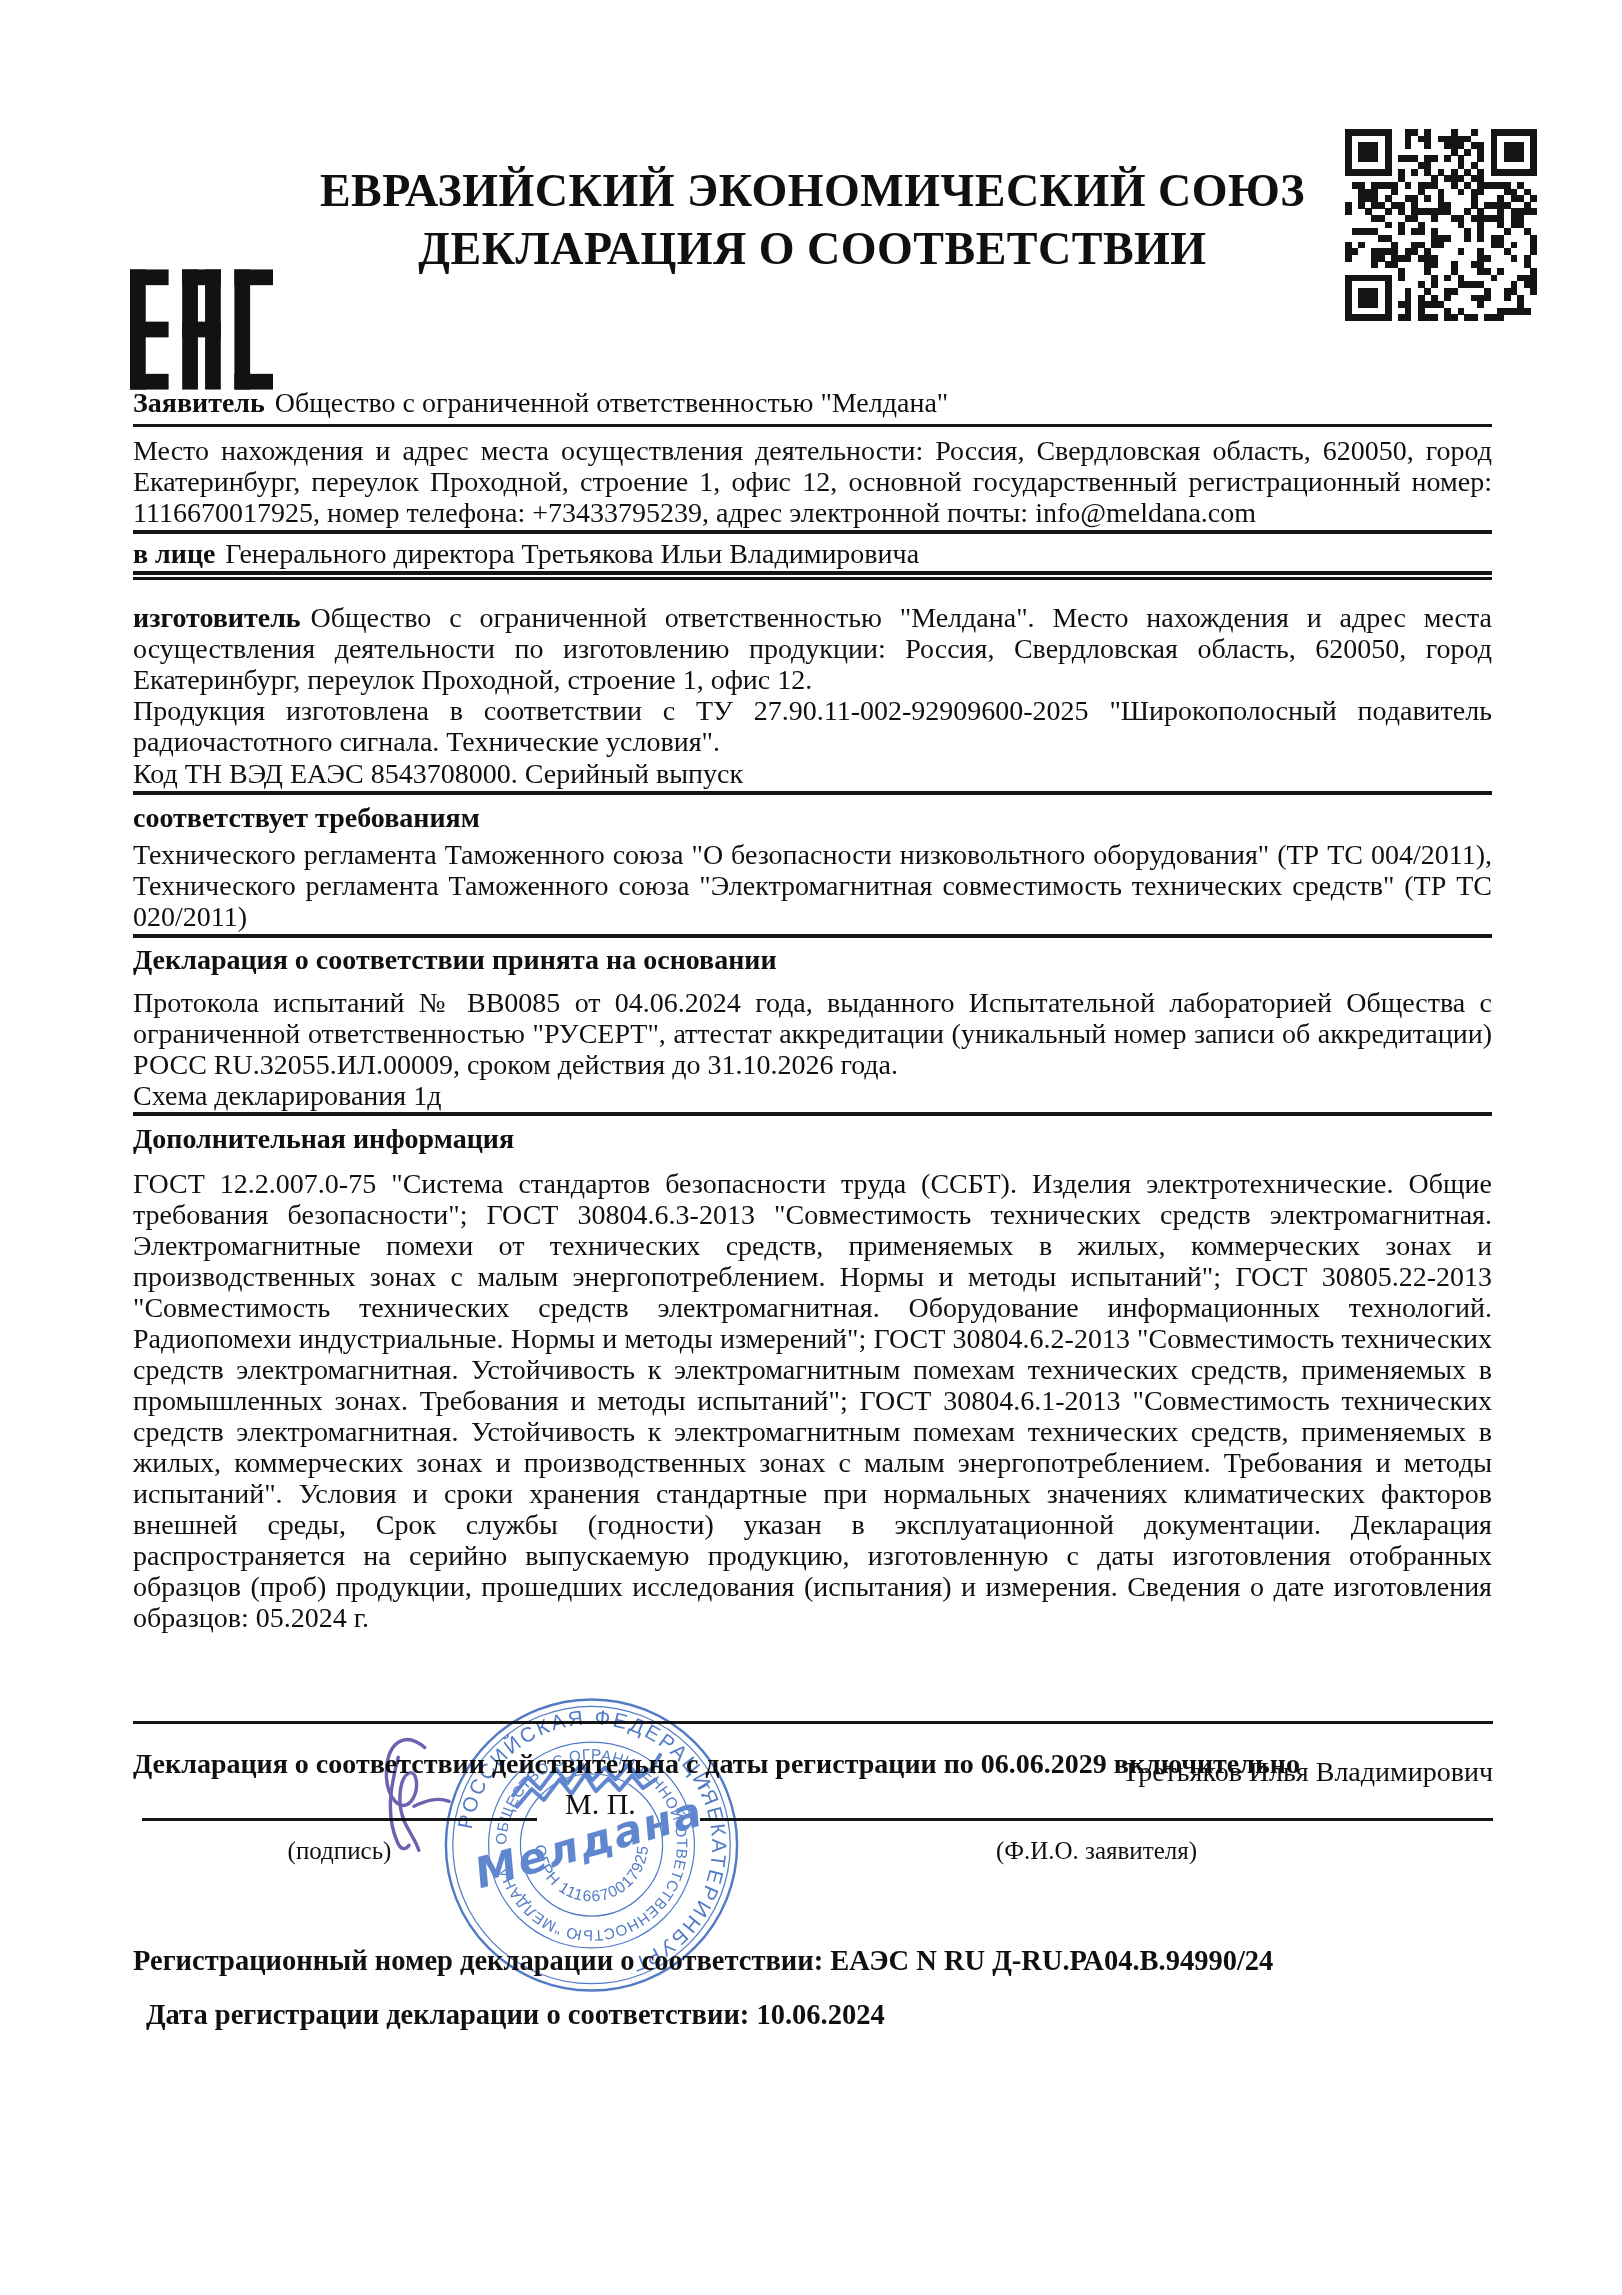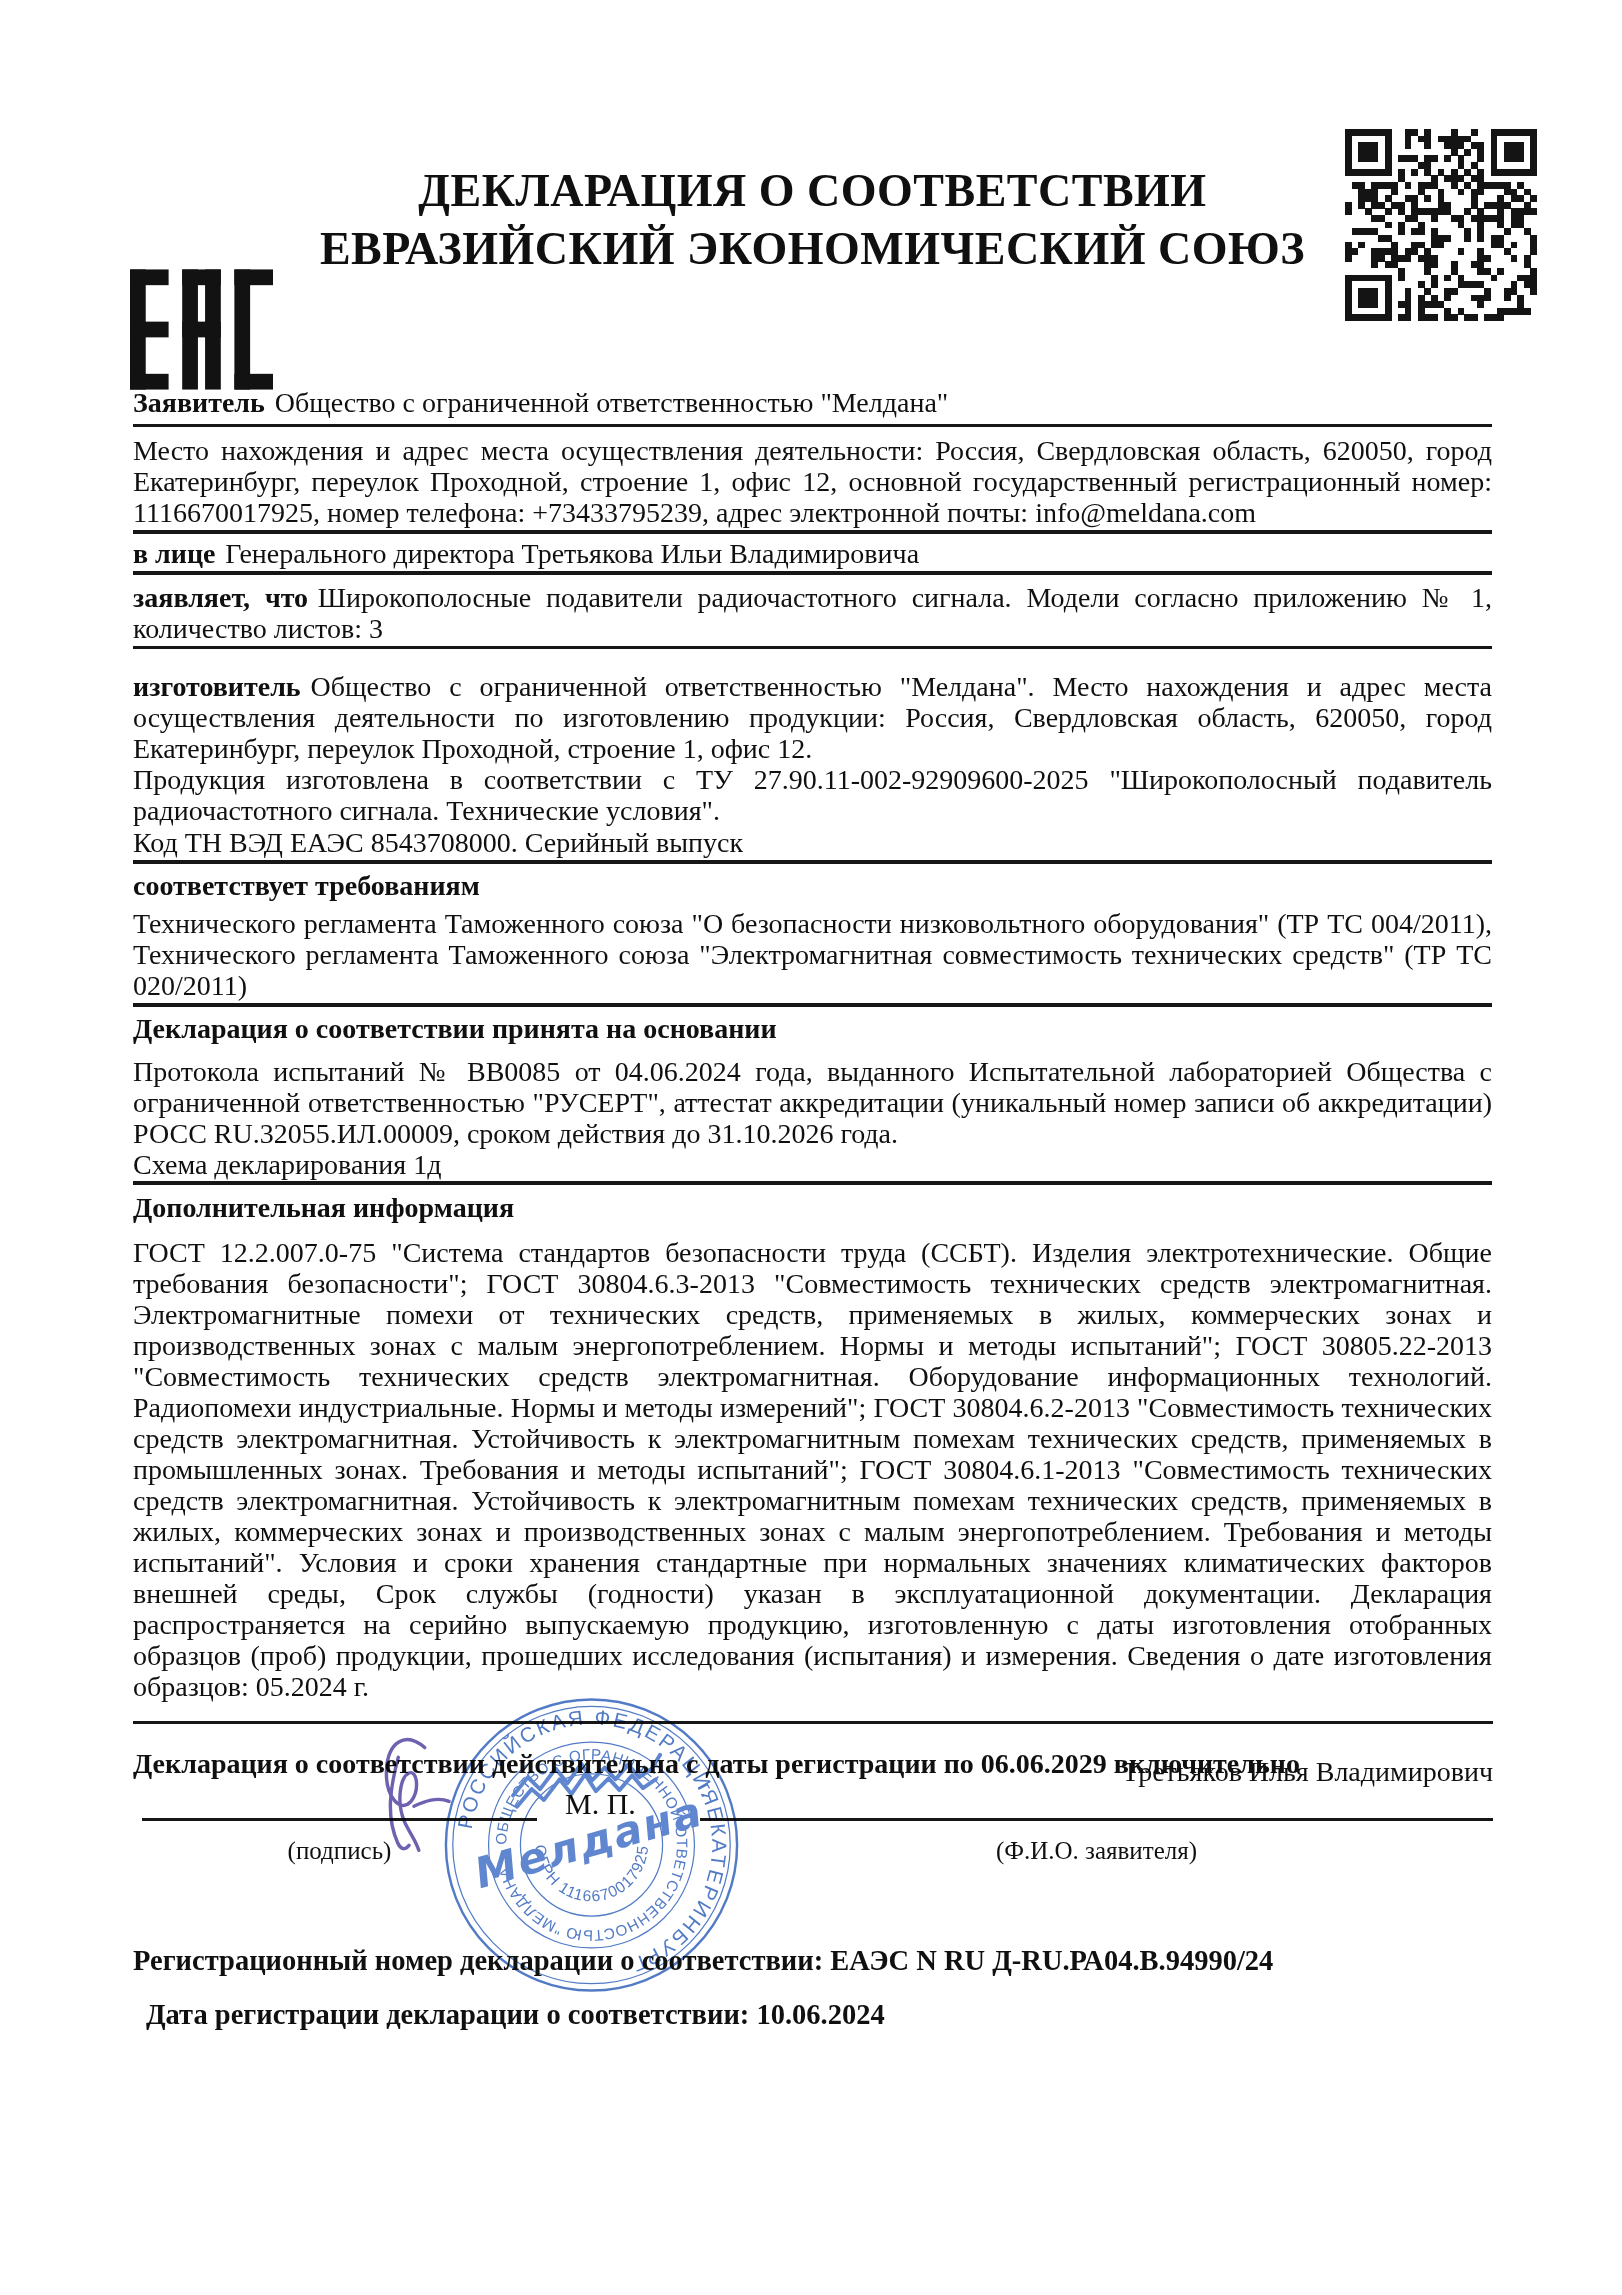--- a/index.html
+++ b/index.html
@@ -450,34 +450,33 @@
       <rect x="216.3" y="378.5" width="13.9" height="13.9"></rect>
       <rect x="243.3" y="378.5" width="13.9" height="13.9"></rect>
       <rect x="256.8" y="378.5" width="13.9" height="13.9"></rect>
       <rect x="283.9" y="378.5" width="13.9" height="13.9"></rect>
       <rect x="297.4" y="378.5" width="13.9" height="13.9"></rect>
       <rect x="310.9" y="378.5" width="13.9" height="13.9"></rect>
     </svg>
 
   <div class="flow">
     <div class="title">
+      <div>ЕВРАЗИЙСКИЙ ЭКОНОМИЧЕСКИЙ СОЮЗ</div>
       <div>ДЕКЛАРАЦИЯ О СООТВЕТСТВИИ</div>
-      <div>ЕВРАЗИЙСКИЙ ЭКОНОМИЧЕСКИЙ СОЮЗ</div>
     </div>
 
     <p class="row m-applicant"><span class="b">Заявитель</span><span>Общество с ограниченной ответственностью "Мелдана"</span></p>
     <div class="hr hr1"></div>
 
     <p class="para m-address">Место нахождения и адрес места осуществления деятельности: Россия, Свердловская область, 620050, город Екатеринбург, переулок Проходной, строение 1, офис 12, основной государственный регистрационный номер: 1116670017925, номер телефона: +73433795239, адрес электронной почты: info@meldana.com</p>
     <div class="hr hr2"></div>
 
     <p class="row m-vlitse"><span class="b">в лице</span><span>Генерального директора Третьякова Ильи Владимировича</span></p>
     <div class="hr hr3"></div>
 
-    <p class="para m-declares"><span class="b">заявляет, что</span><span>Широкополосные подавители радиочастотного сигнала.  Модели согласно приложению  № 1, количество листов: 3</span></p>
     <div class="hr hr4"></div>
 
     <p class="para m-manuf"><span class="b">изготовитель</span><span>Общество с ограниченной ответственностью "Мелдана". Место нахождения и адрес места осуществления деятельности по изготовлению продукции: Россия, Свердловская область, 620050, город Екатеринбург, переулок Проходной, строение 1, офис 12.</span></p>
     <p class="para">Продукция изготовлена в соответствии с ТУ 27.90.11-002-92909600-2025 "Широкополосный подавитель радиочастотного сигнала. Технические условия".</p>
     <p class="row m-tnved">Код ТН ВЭД ЕАЭС 8543708000. Серийный выпуск</p>
     <div class="hr hr5"></div>
 
     <p class="row b m-comply">соответствует требованиям</p>
     <p class="para m-regul">Технического регламента Таможенного союза "О безопасности низковольтного оборудования" (ТР ТС 004/2011), Технического регламента Таможенного союза "Электромагнитная совместимость технических средств" (ТР ТС 020/2011)</p>
     <div class="hr hr6"></div>

